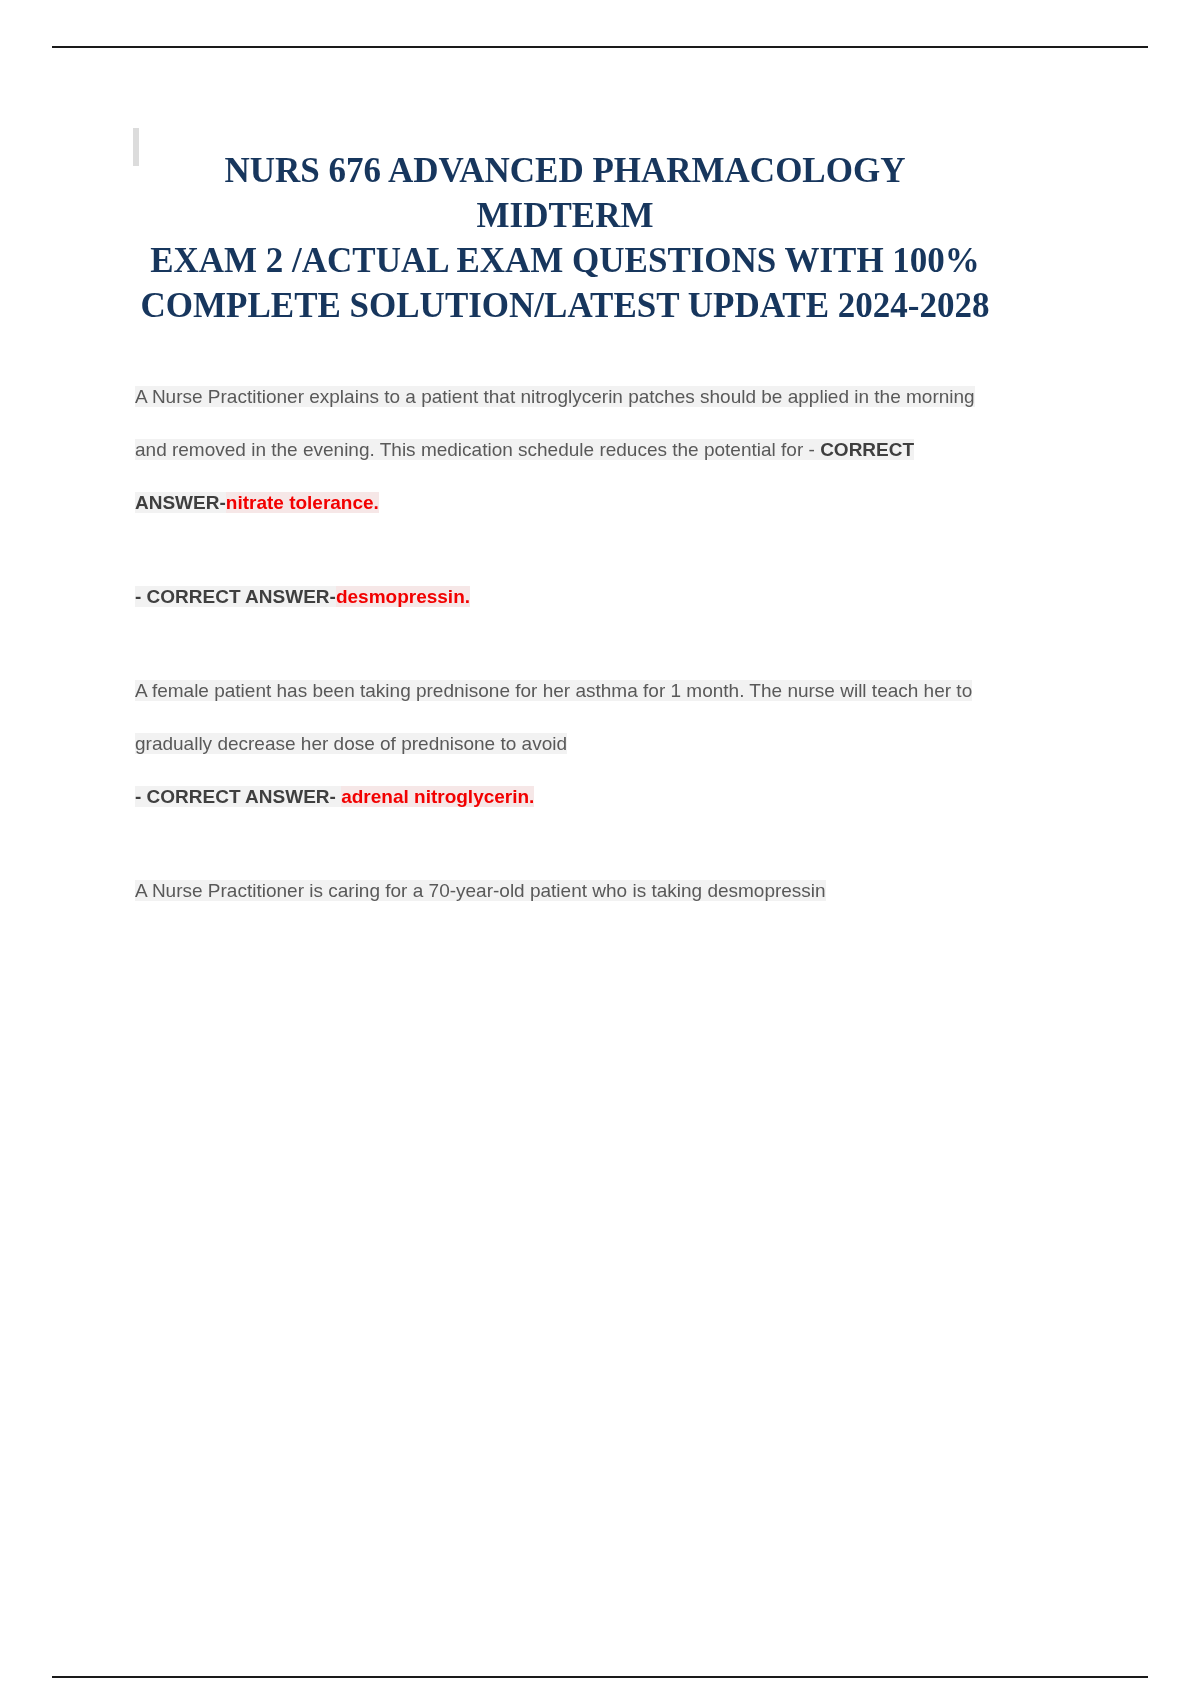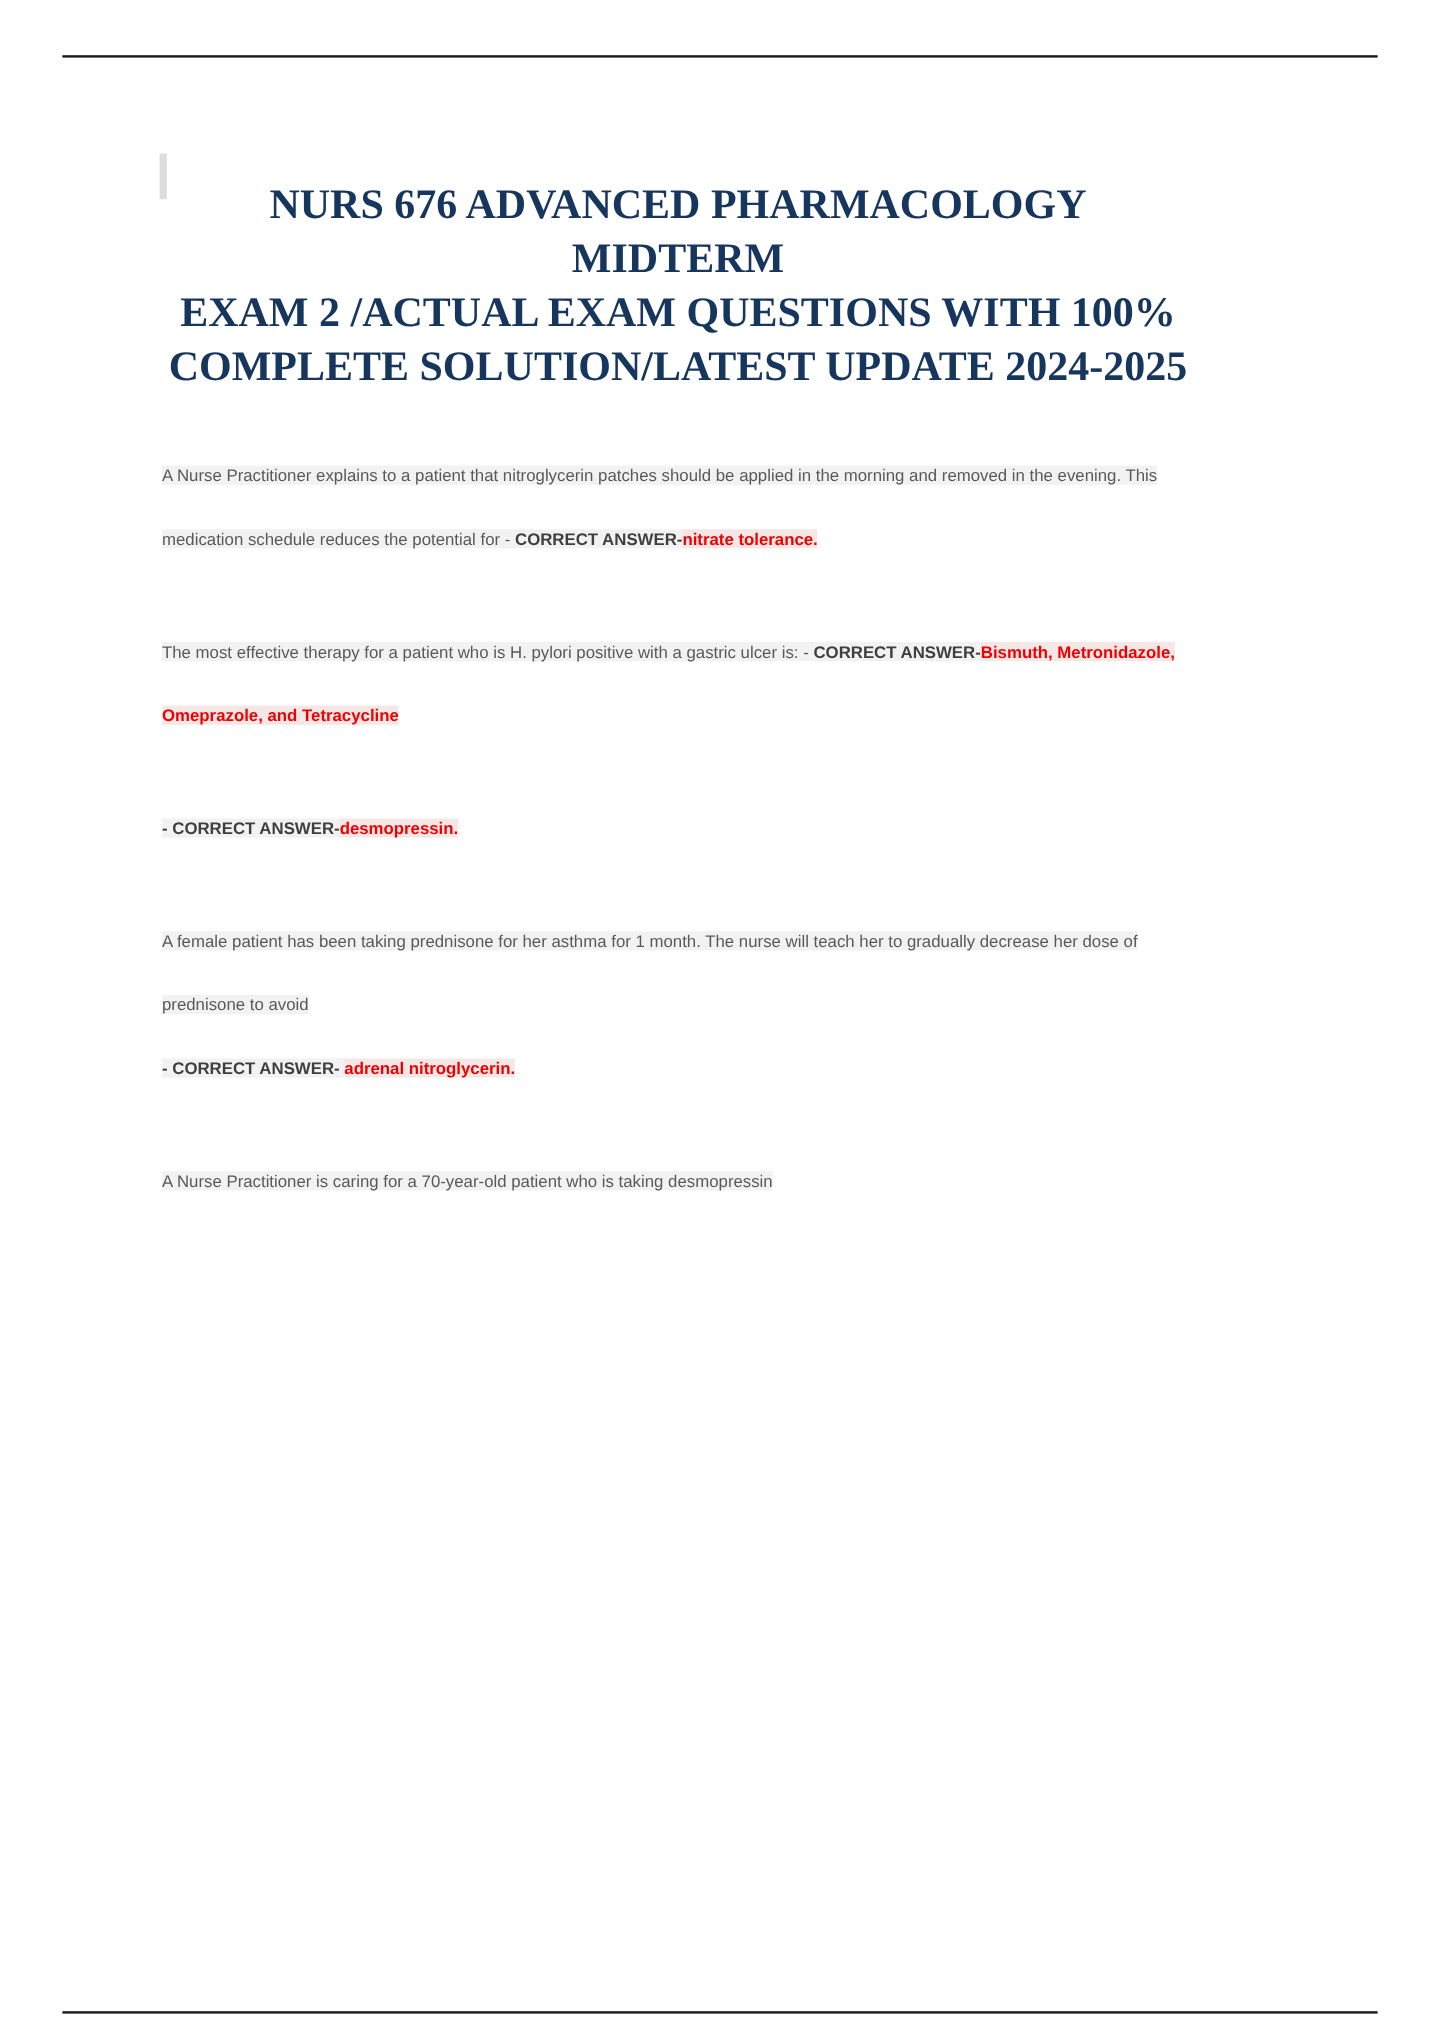--- a/index.html
+++ b/index.html
@@ -49,21 +49,21 @@
     color: #17365d;
     text-align: center;
     margin-bottom: 42px;
   }
   h1.doc-title .title-line { display: block; }
 
   .qa { margin-bottom: 41px; }
   .qa:last-child { margin-bottom: 0; }
 
   .qa p {
-    font-size: 14px;
+    font-size: 19px;
     line-height: 53px;
     color: #595959;
     text-align: left;
   }
 
   .q-text {
     color: #595959;
     background: #f2f2f2;
   }
 
@@ -85,35 +85,32 @@
 <div class="page">
 
   <div class="rule rule-top"></div>
   <div class="corner-mark"></div>
 
   <div class="content">
 
     <h1 class="doc-title">
       <span class="title-line">NURS 676 ADVANCED PHARMACOLOGY MIDTERM</span>
       <span class="title-line">EXAM 2 /ACTUAL EXAM QUESTIONS WITH 100%</span>
-      <span class="title-line">COMPLETE SOLUTION/LATEST UPDATE 2024-2025</span>
+      <span class="title-line">COMPLETE SOLUTION/LATEST UPDATE 2024-2028</span>
     </h1>
 
     <section>
 
       <div class="qa">
         <p><span class="q-text">A Nurse Practitioner explains to a patient that nitroglycerin patches should be applied in the morning and removed in the evening. This medication schedule reduces the potential for - </span><strong class="answer-label">CORRECT ANSWER-</strong><strong class="answer-text">nitrate tolerance.</strong></p>
       </div>
 
       <div class="qa">
       </div>
 
-      <div class="qa">
-        <p><span class="q-text">The most effective therapy for a patient who is H. pylori positive with a gastric ulcer is: - </span><strong class="answer-label">CORRECT ANSWER-</strong><strong class="answer-text">Bismuth, Metronidazole, Omeprazole, and Tetracycline</strong></p>
-      </div>
 
       <div class="qa">
         <p><strong class="answer-label">- CORRECT ANSWER-</strong><strong class="answer-text">desmopressin.</strong></p>
       </div>
 
       <div class="qa">
         <p><span class="q-text">A female patient has been taking prednisone for her asthma for 1 month. The nurse will teach her to gradually decrease her dose of prednisone to avoid</span></p>
         <p><strong class="answer-label">- CORRECT ANSWER- </strong><strong class="answer-text">adrenal nitroglycerin.</strong></p>
       </div>
 

